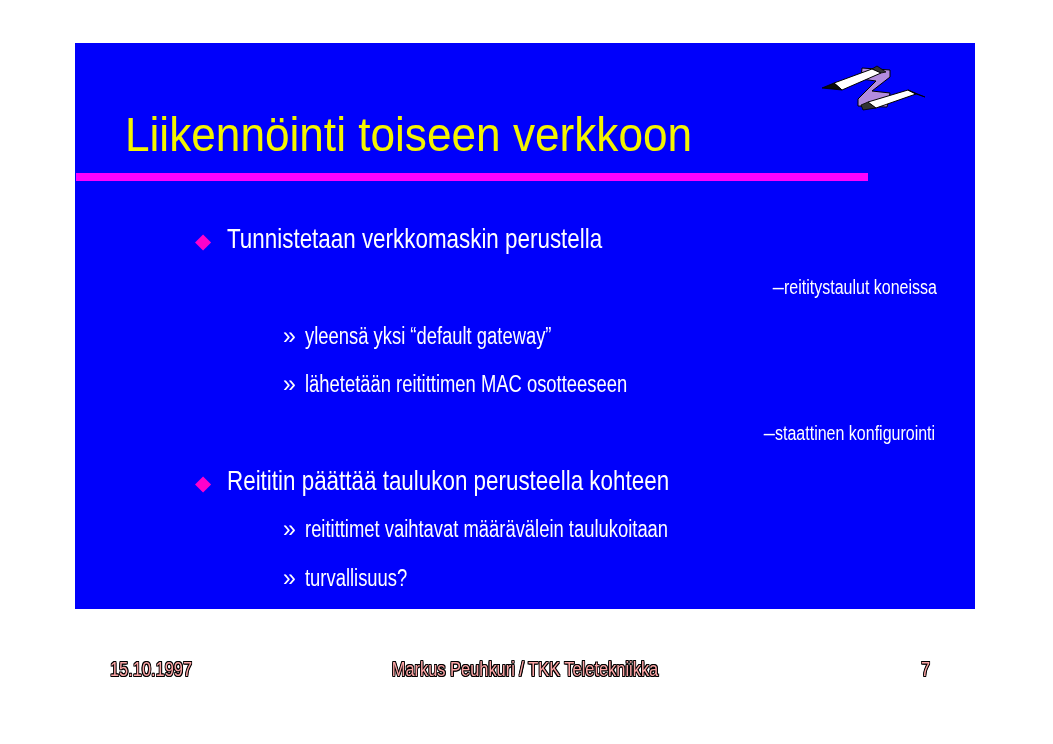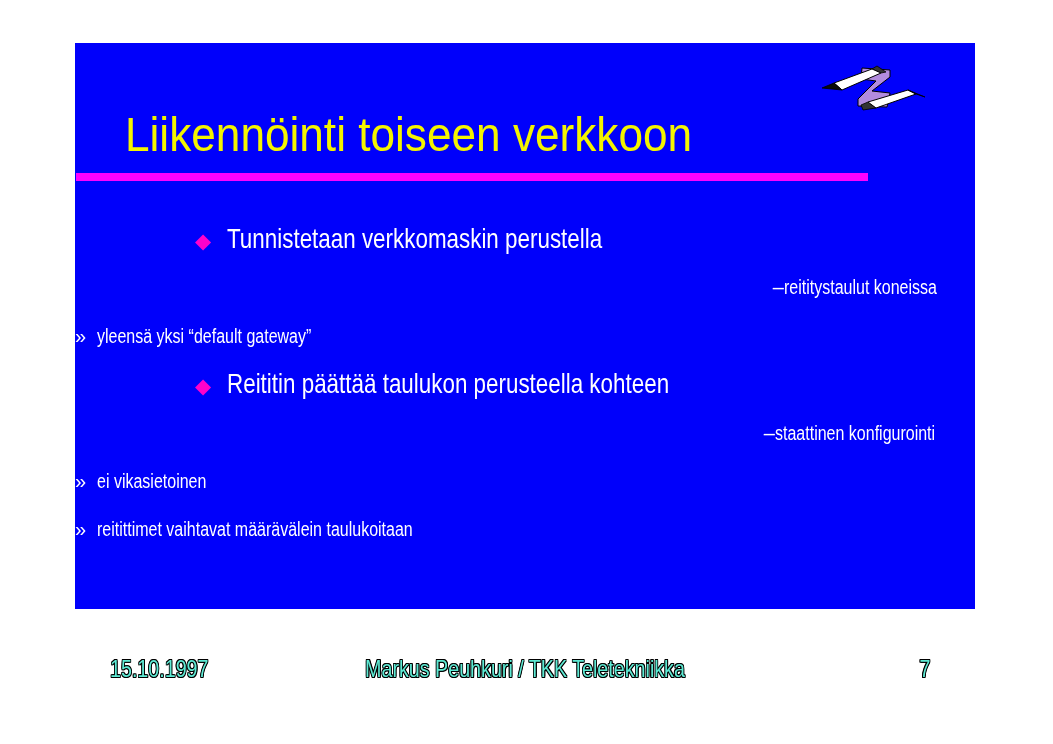--- a/index.html
+++ b/index.html
@@ -30,25 +30,25 @@
   }
   .logo{position:absolute;left:745px;top:22px;width:108px;height:46px;}
   .bullets{position:absolute;left:0;top:169px;width:900px;}
   .row{height:36.4px;line-height:30px;white-space:nowrap;color:var(--text-color);margin-top:12px;}
   .row .mk{display:inline-block;vertical-align:baseline;}
   .row .txt{display:inline-block;transform:scaleX(0.80);transform-origin:0 50%;}
   .l1{padding-left:120px;font-size:28px;}
   .l1 .mk{width:32px;font-size:21px;color:var(--diamond-color);}
   .l2{padding-left:70px;font-size:20px;text-align:right;}
   .l2 .mk{width:25px;}
-  .l3{font-size:20px;}
+  .l3{padding-left:208px;font-size:23px;}
   .l3 .mk{width:22px;}
   .footer{
     position:absolute;left:0;top:612px;width:900px;height:28px;
-    line-height:28px;font-size:24px;color:#5eead4;
+    line-height:28px;font-size:20px;color:#fca5a5;
     text-shadow:-1px 0 #000,1px 0 #000,0 -1px #000,0 1px #000,
                 -1px -1px #000,1px -1px #000,-1px 1px #000,1px 1px #000;
   }
   .footer .date{position:absolute;left:35px;display:inline-block;
     transform:scaleX(0.82);transform-origin:0 50%;}
   .footer .author{position:absolute;left:0;width:900px;text-align:center;
     display:inline-block;transform:scaleX(0.82);transform-origin:50% 50%;}
   .footer .pageno{position:absolute;right:45px;display:inline-block;
     transform:scaleX(0.82);transform-origin:100% 50%;}
 </style>
@@ -74,24 +74,25 @@
   </div>
 
   <div class="title">Liikennöinti toiseen verkkoon</div>
 
   <div class="rule"></div>
 
   <div class="bullets" id="bullets">
       <div class="row l1"><span class="mk">◆</span><span class="txt">Tunnistetaan verkkomaskin perustella</span></div>
       <div class="row l2"><span class="mk">–</span><span class="txt">reititystaulut koneissa</span></div>
       <div class="row l3"><span class="mk">»</span><span class="txt">yleensä yksi “default gateway”</span></div>
+      <div class="row l3"><span class="mk">»</span><span class="txt">lähetetään reitittimen MAC osotteeseen</span></div>
+      <div class="row l2"><span class="mk">–</span><span class="txt">staattinen konfigurointi</span></div>
       <div class="row l1"><span class="mk">◆</span><span class="txt">Reititin päättää taulukon perusteella kohteen</span></div>
-      <div class="row l2"><span class="mk">–</span><span class="txt">staattinen konfigurointi</span></div>
-      <div class="row l3"><span class="mk">»</span><span class="txt">ei vikasietoinen</span></div>
       <div class="row l3"><span class="mk">»</span><span class="txt">reitittimet vaihtavat määrävälein taulukoitaan</span></div>
+      <div class="row l3"><span class="mk">»</span><span class="txt">turvallisuus?</span></div>
     </div>
 
   <div class="footer">
     <span class="date">15.10.1997</span>
     <span class="author">Markus Peuhkuri / TKK Teletekniikka</span>
     <span class="pageno">7</span>
   </div>
 
 </div>
 

